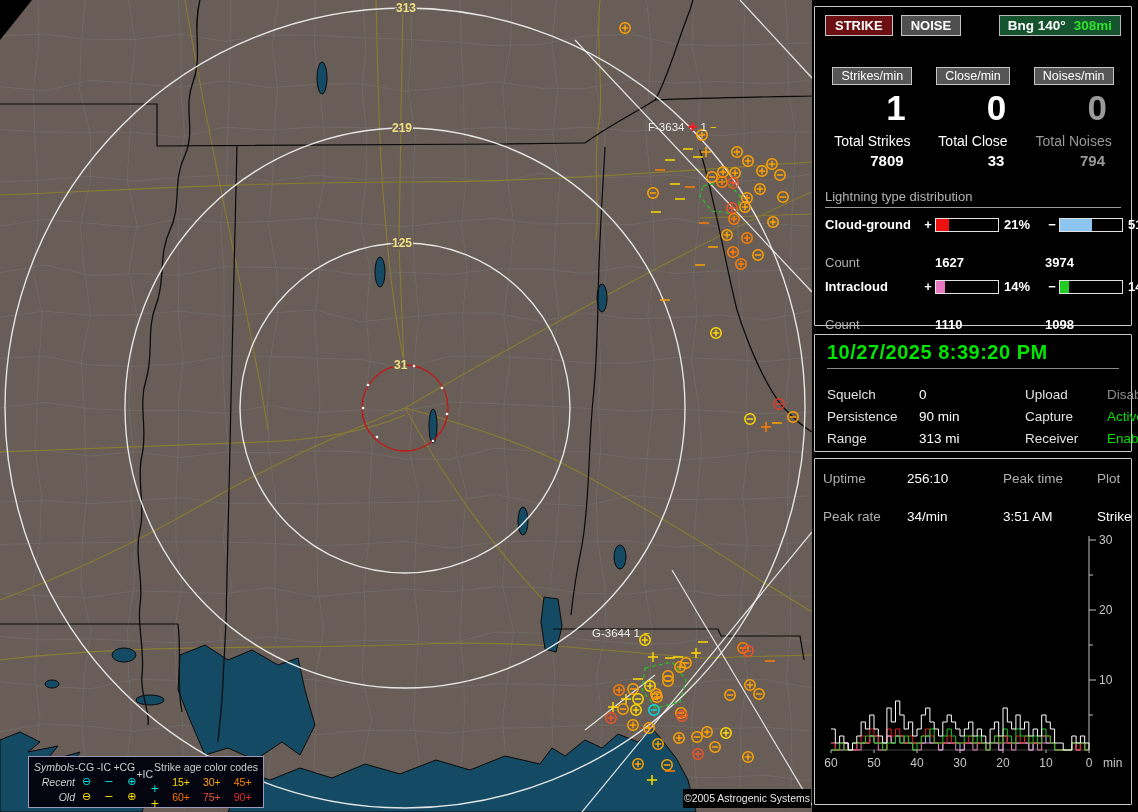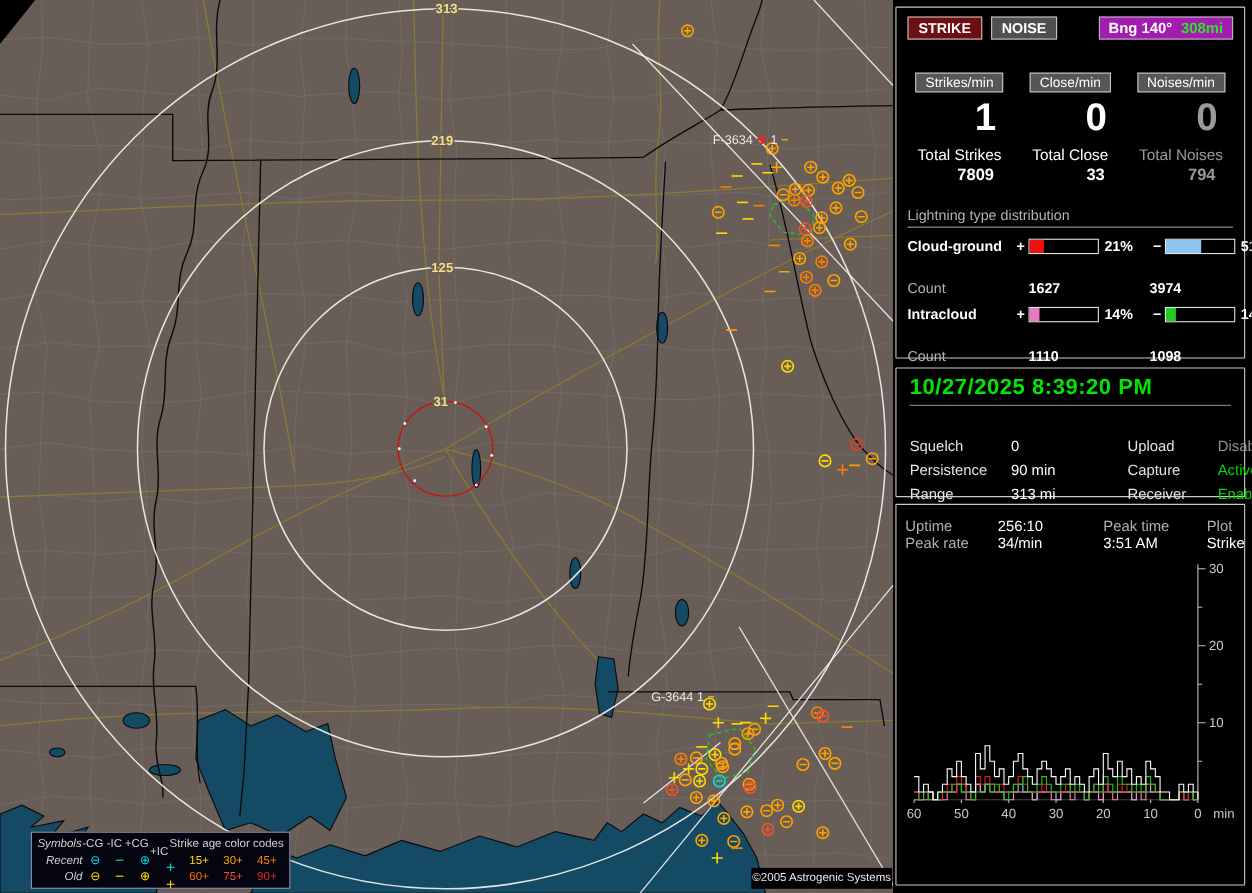--- a/index.html
+++ b/index.html
@@ -25,21 +25,21 @@
   .panel{position:absolute;left:2px;width:318px;background:#000;border:1px solid #c9c9c9;
          border-radius:1px;box-sizing:border-box;color:#fff;}
   .p1{top:6px;height:320px;padding:8px 10px;}
   .p2{top:334px;height:118px;padding:6px 12px;}
   .p3{top:458px;height:347px;padding:8px 8px;}
   .toprow{display:flex;align-items:center;gap:8px;}
   .btn{font-family:"Liberation Sans",sans-serif;font-weight:bold;font-size:13px;color:#fff;
        border:1px solid #c4c4c4;padding:2px 9px;cursor:pointer;}
   .btn.strike{background:#6b0f12;}
   .btn.noise{background:#4f4f4f;}
-  .bng{margin-left:auto;background:#a21caf;border:1px solid #b8b8b8;padding:2px 8px;
+  .bng{margin-left:auto;background:#14532d;border:1px solid #b8b8b8;padding:2px 8px;
        font-weight:bold;font-size:13.5px;color:#fff;}
   .bng .grn{color:#2ee22e;margin-left:8px;}
   .statcols{display:grid;grid-template-columns:1fr 1fr 1fr;margin-top:30px;column-gap:6px;}
   .scol{text-align:center;}
   .badge{display:inline-block;background:#565656;border:1px solid #c4c4c4;color:#fff;
          font-size:12.5px;padding:1px 8px;text-align:center;}
   .bignum{font-size:35px;font-weight:bold;text-align:right;padding-right:14px;margin-top:4px;line-height:38px;}
   .tlabel{font-size:14px;margin-top:6px;}
   .tnum{font-size:15px;font-weight:bold;text-align:right;padding-right:16px;margin-top:3px;}
   .dim .bignum,.dim .tlabel,.dim .tnum{color:#9a9a9a;}
@@ -50,25 +50,25 @@
   .dlabel{font-weight:bold;}
   .sign{font-weight:bold;text-align:center;}
   .bar{display:block;height:12px;border:1px solid #e2e2e2;background:#000;}
   .bar i{display:block;height:100%;}
   .pct{font-weight:bold;padding-left:5px;}
   .crow{display:grid;grid-template-columns:96px 14px 110px 1fr;margin-top:23px;font-size:13px;}
   .crow .clab{color:#b2b2b2;}
   .crow b{font-weight:bold;}
   .datetime{color:#00e600;font-weight:bold;font-size:20px;border-bottom:1px solid #8a8a8a;
             padding-bottom:4px;letter-spacing:0.5px;}
-  .cfg{display:grid;grid-template-columns:92px 106px 82px 1fr;row-gap:7px;margin-top:29px;font-size:13.5px;}
+  .cfg{display:grid;grid-template-columns:92px 106px 82px 1fr;row-gap:7px;margin-top:18px;font-size:13.5px;}
   .cfg .lab{color:#e2e2e2;}
   .gray{color:#909090;}
   .green{color:#00dd00;}
-  .sess{display:grid;grid-template-columns:84px 96px 94px 1fr;row-gap:0;font-size:13.5px;margin-top:4px;}
+  .sess{display:grid;grid-template-columns:84px 96px 94px 1fr;row-gap:23px;font-size:13.5px;margin-top:4px;}
   .sess .lab{color:#b0b0b0;}
   .trendrow{margin-top:14px;font-size:13.5px;}
   .trendrow .lab{color:#b0b0b0;}
   .trendrow .val{margin-left:10px;}
   #trend{margin-top:4px;}
   #trend text{font-family:"Liberation Sans",sans-serif;}
 </style>
 </head>
 <body>
 

